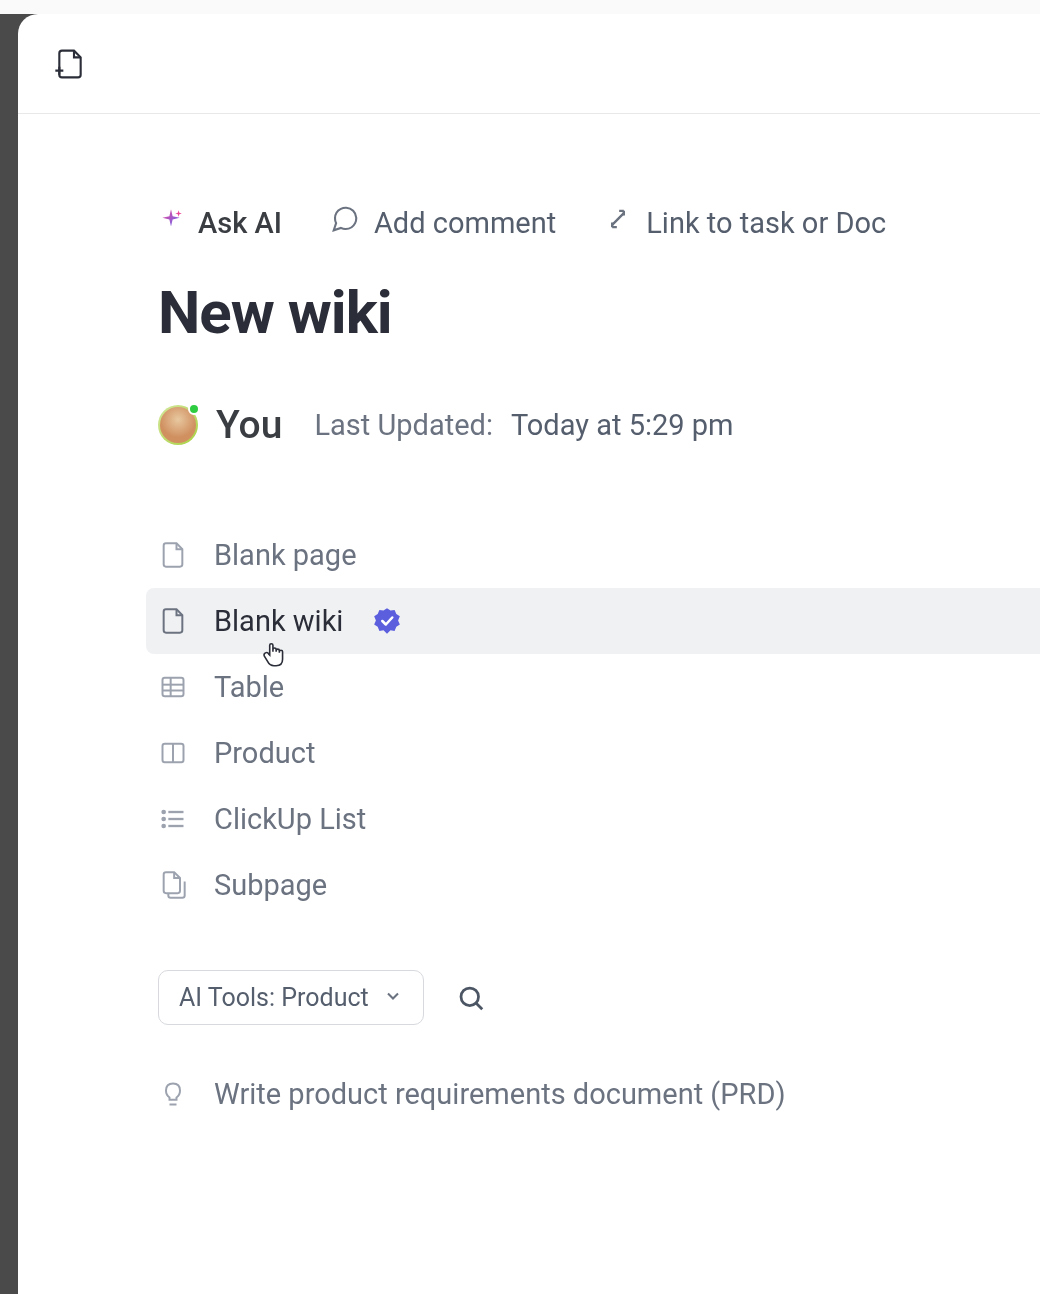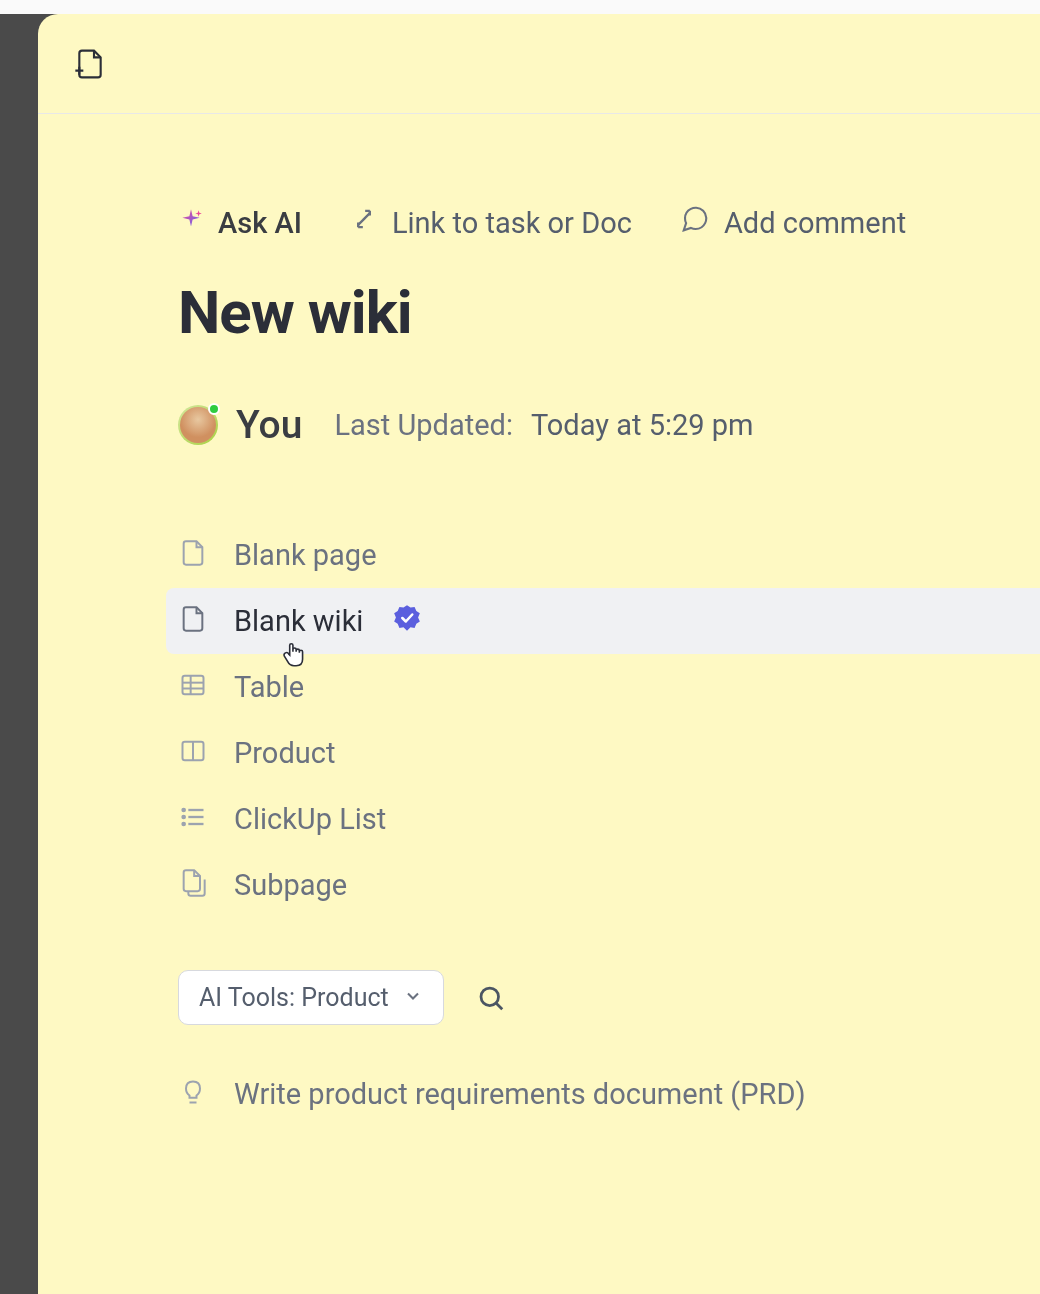--- a/index.html
+++ b/index.html
@@ -22,24 +22,23 @@
       width: 100%;
       height: 14px;
       background: #fafafa;
     }
     .page-panel {
       position: absolute;
       top: 14px;
       left: 18px;
       right: 0;
       bottom: 0;
-      background: #fef9c3;
+      background: #ffffff;
       border-top-left-radius: 20px;
       overflow: hidden;
-      margin-left: 20px;
     }
     .top-bar {
       height: 100px;
       border-bottom: 1px solid #e8e8e8;
       display: flex;
       align-items: center;
       padding: 0 36px;
     }
     .doc-icon-top {
       width: 32px;
@@ -119,20 +118,21 @@
     }
     .meta-value {
       color: #555e6d;
       font-size: 29px;
     }
     .option-list {
       margin-left: -12px;
     }
     .option-item {
       display: flex;
+      align-items: center;
       gap: 26px;
       padding: 16px 12px 16px 12px;
       cursor: pointer;
       font-size: 29px;
       color: #6b7280;
       border-radius: 8px;
       position: relative;
     }
     .option-item.highlighted {
       background: #f0f1f3;
@@ -227,36 +227,36 @@
                 <stop offset="100%" stop-color="#6366f1"></stop>
               </linearGradient>
             </defs>
           </svg>
         </span>
         <span>Ask AI</span>
       </div>
 
       <div class="action-item">
         <span class="icon-wrap">
+          <svg width="30" height="30" viewBox="0 0 24 24" fill="none" stroke="#6b7280" stroke-width="1.7">
+            <path d="M21 11.5a8.38 8.38 0 0 1-.9 3.8 8.5 8.5 0 0 1-7.6 4.7 8.38 8.38 0 0 1-3.8-.9L3 21l1.9-5.7a8.38 8.38 0 0 1-.9-3.8 8.5 8.5 0 0 1 4.7-7.6 8.38 8.38 0 0 1 3.8-.9h.5a8.48 8.48 0 0 1 8 8v.5z"></path>
+          </svg>
+        </span>
+        <span>Add comment</span>
+      </div>
+
+      <div class="action-item">
+        <span class="icon-wrap">
           <svg width="28" height="28" viewBox="0 0 24 24" fill="none" stroke="#6b7280" stroke-width="2">
             <path d="M7 17 L13 11 M11 13 L17 7"></path>
             <path d="M13 5 L17 5 M17 5 L17 9"></path>
             <path d="M11 19 L7 19 M7 19 L7 15"></path>
           </svg>
         </span>
         <span>Link to task or Doc</span>
-      </div>
-
-      <div class="action-item">
-        <span class="icon-wrap">
-          <svg width="30" height="30" viewBox="0 0 24 24" fill="none" stroke="#6b7280" stroke-width="1.7">
-            <path d="M21 11.5a8.38 8.38 0 0 1-.9 3.8 8.5 8.5 0 0 1-7.6 4.7 8.38 8.38 0 0 1-3.8-.9L3 21l1.9-5.7a8.38 8.38 0 0 1-.9-3.8 8.5 8.5 0 0 1 4.7-7.6 8.38 8.38 0 0 1 3.8-.9h.5a8.48 8.48 0 0 1 8 8v.5z"></path>
-          </svg>
-        </span>
-        <span>Add comment</span>
       </div>
     </div>
 
     <h1 class="page-title">New wiki</h1>
 
     <div class="meta-row">
       <div class="avatar">
         <div class="avatar-inner"></div>
         <div class="avatar-status"></div>
       </div>

